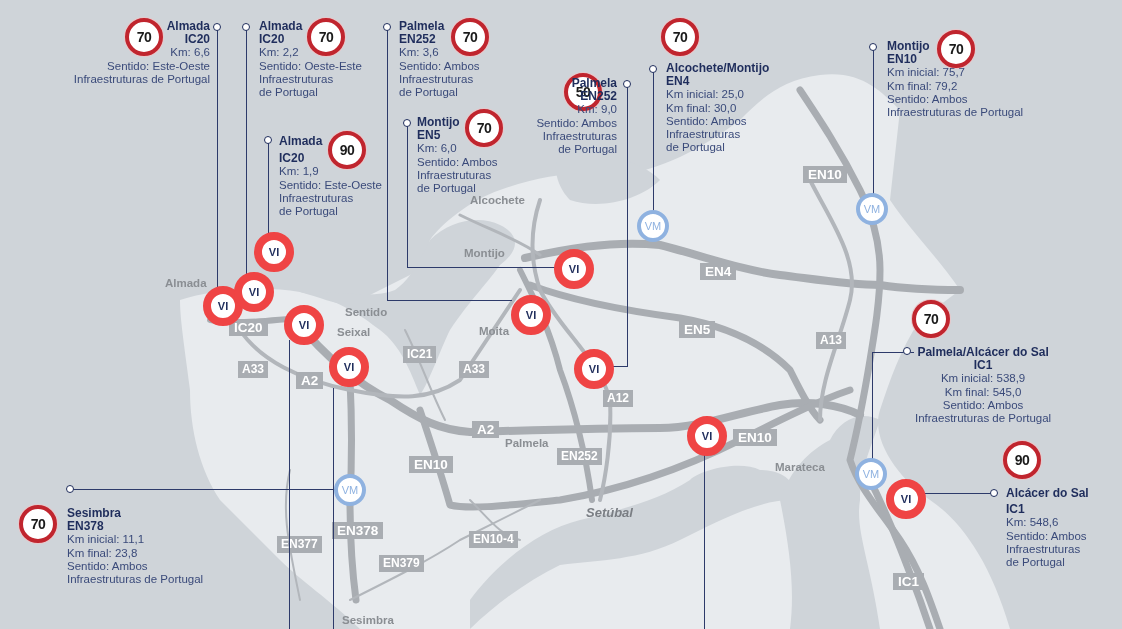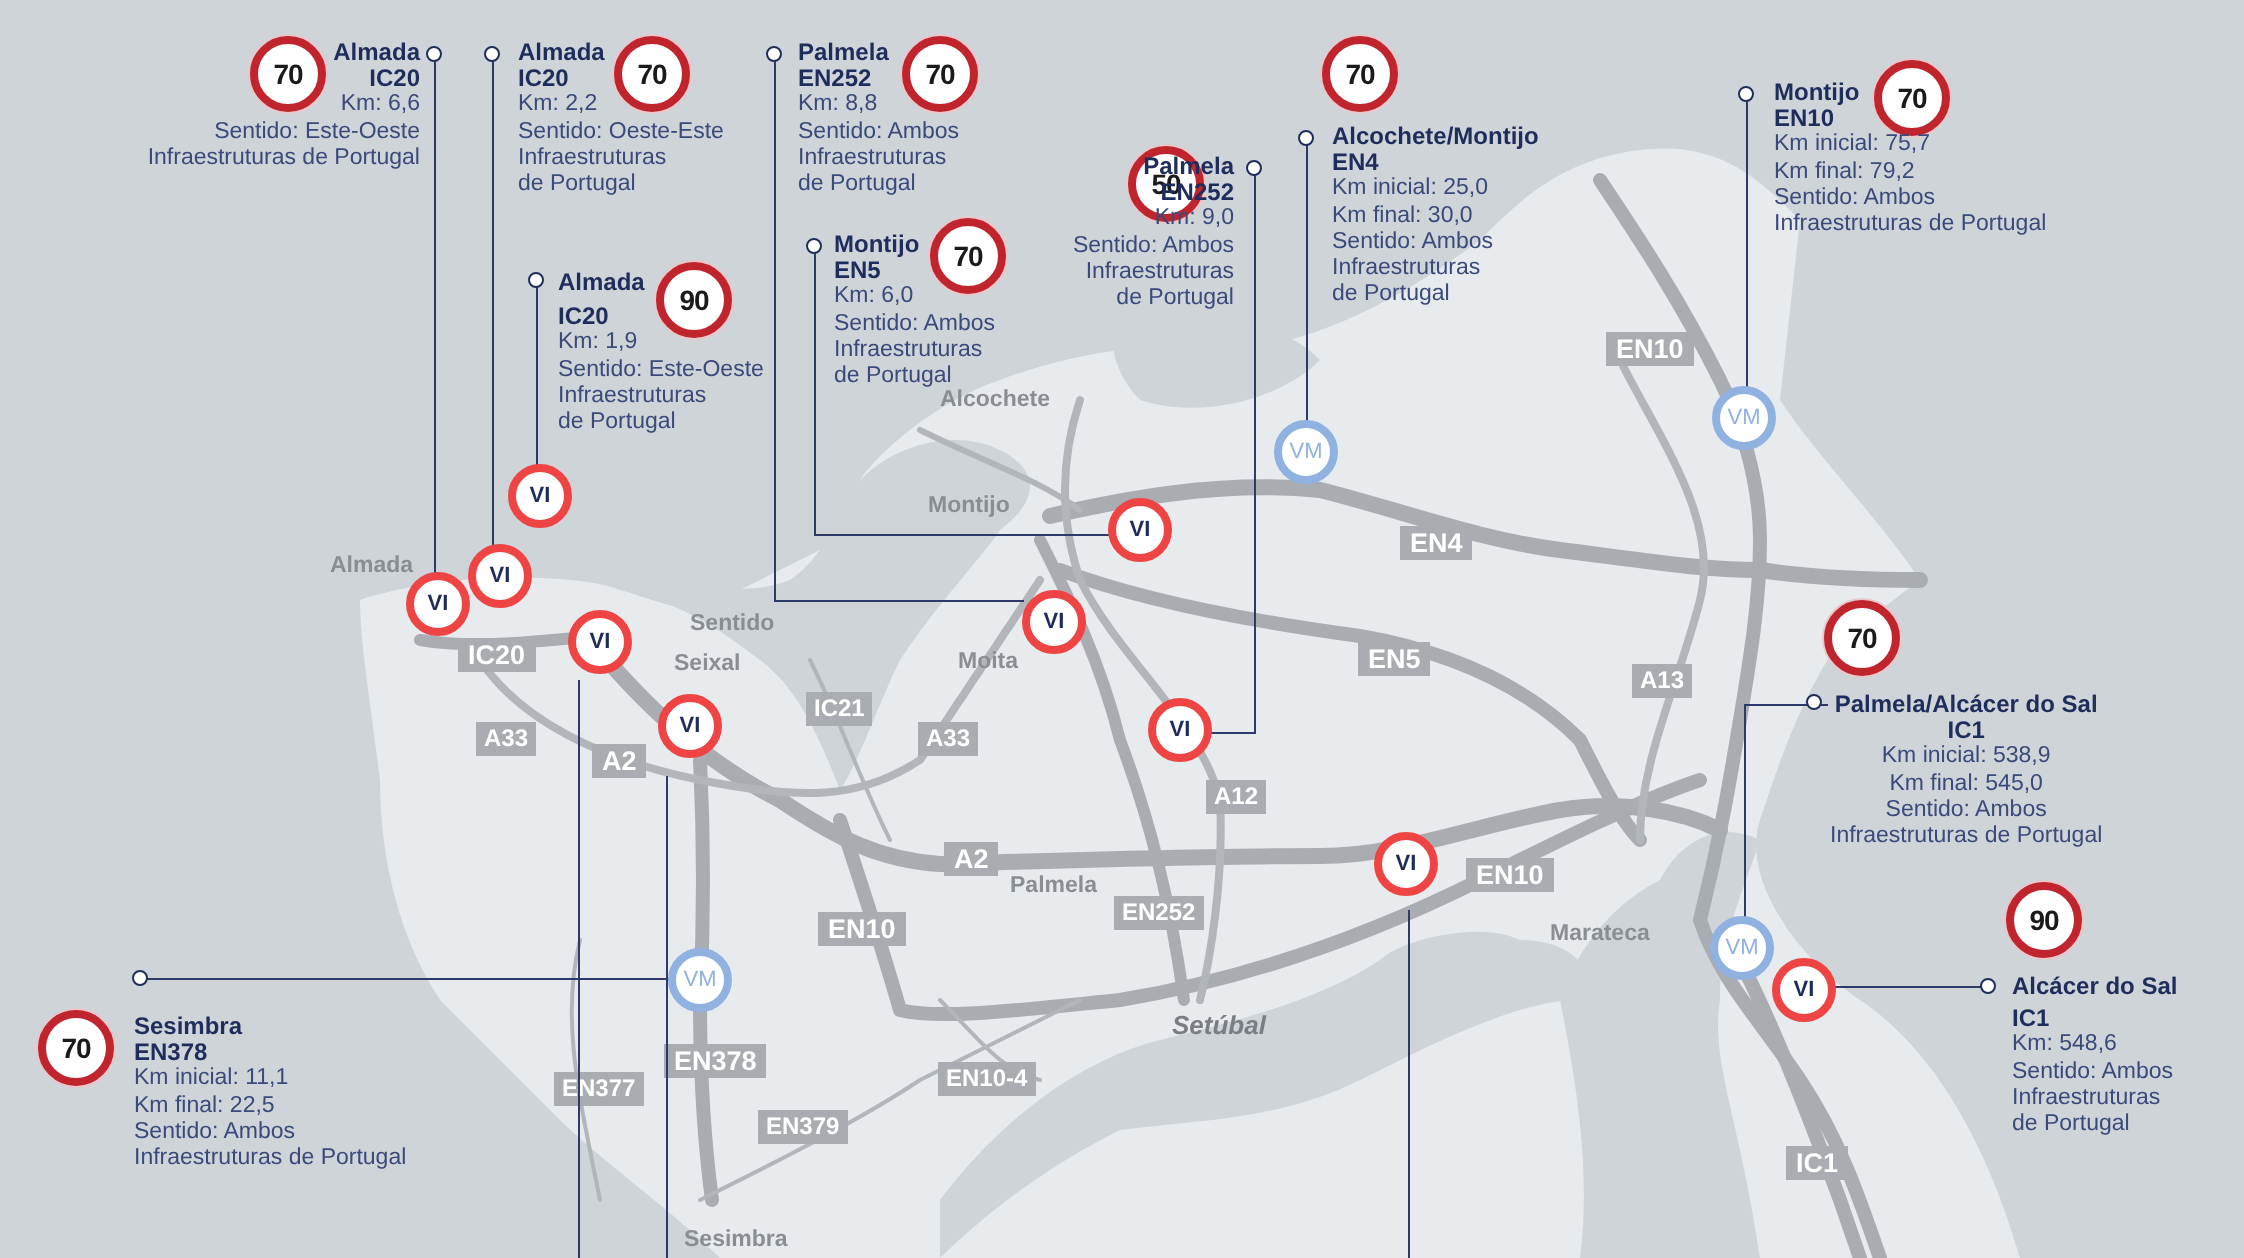--- a/index.html
+++ b/index.html
@@ -4,21 +4,21 @@
 <style>
   html,body{margin:0;padding:0;}
   body{width:1122px;height:629px;overflow:hidden;position:relative;background:#cfd4d9;font-family:"Liberation Sans","DejaVu Sans",sans-serif;}
   #map{position:absolute;left:0;top:0;width:1122px;height:629px;}
   .town{position:absolute;color:#8a8e93;font-size:11.5px;font-weight:bold;white-space:nowrap;}
   .town.big{color:#7a7e84;font-size:13px;}
   .road{position:absolute;background:#a9adb2;color:#fff;font-weight:bold;font-size:12px;padding:1px 4px;line-height:15px;white-space:nowrap;}
   .road.lg{font-size:13.5px;line-height:17px;padding:0 5px;}
   .pin{position:absolute;width:30px;height:30px;}
   .pin .head{position:absolute;left:0;top:0;width:24px;height:24px;border-radius:50%;background:#fff;color:#1f2d5c;font-size:11px;font-weight:bold;text-align:center;line-height:24px;}
-  .pin.vi .head{border:4px solid #ef4444;}
+  .pin.vi .head{border:8px solid #ef4444;}
   .pin.vm .head{border:4px solid #8fb2e0;color:#8fb2e0;font-weight:normal;}
   .sign{position:absolute;width:30px;height:30px;border-radius:50%;border:4px solid #c0252e;background:#fff;color:#1a1a1a;font-weight:bold;font-size:14px;text-align:center;line-height:30px;font-family:"Liberation Sans Narrow","Liberation Sans",sans-serif;letter-spacing:-0.5px;box-shadow:0 0 0 1px #e9c7ca;}
   .callout{position:absolute;color:#3a4a7a;font-size:11.5px;line-height:13.2px;white-space:nowrap;}
   .callout .t{color:#1f2d5c;font-weight:bold;font-size:12px;}
   .callout.right{text-align:right;}
   .dot{position:absolute;width:6px;height:6px;border-radius:50%;border:1.5px solid #1f2d5c;background:#fff;}
   .vline{position:absolute;width:1.3px;background:#2d3a6a;}
   .hline{position:absolute;height:1.3px;background:#2d3a6a;}
 </style>
 </head>
@@ -210,21 +210,21 @@
   <div class="t" style="margin-top:4px;">IC20</div>
   <div>Km: 1,9</div>
   <div>Sentido: Este-Oeste</div>
   <div>Infraestruturas</div>
   <div>de Portugal</div>
 </div>
 
 <div class="callout" style="left:399px;top:20px;">
   <div class="t">Palmela</div>
   <div class="t">EN252</div>
-  <div>Km: 8,8</div>
+  <div>Km: 3,6</div>
   <div>Sentido: Ambos</div>
   <div>Infraestruturas</div>
   <div>de Portugal</div>
 </div>
 
 <div class="callout" style="left:417px;top:116px;">
   <div class="t">Montijo</div>
   <div class="t">EN5</div>
   <div>Km: 6,0</div>
   <div>Sentido: Ambos</div>
@@ -275,16 +275,16 @@
   <div>Km: 548,6</div>
   <div>Sentido: Ambos</div>
   <div>Infraestruturas</div>
   <div>de Portugal</div>
 </div>
 
 <div class="callout" style="left:67px;top:507px;">
   <div class="t">Sesimbra</div>
   <div class="t">EN378</div>
   <div>Km inicial: 11,1</div>
-  <div>Km final: 22,5</div>
+  <div>Km final: 23,8</div>
   <div>Sentido: Ambos</div>
   <div>Infraestruturas de Portugal</div>
 </div>
 
 </body></html>

